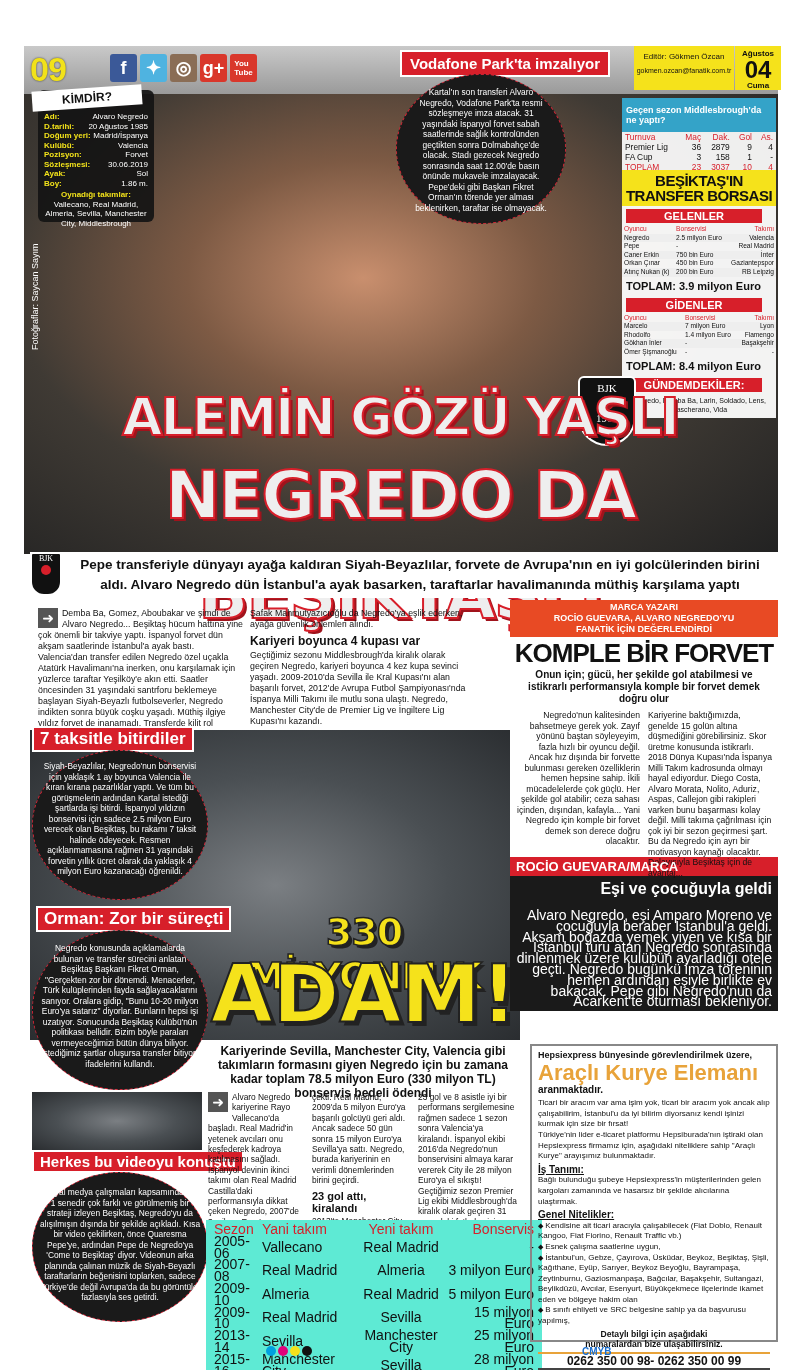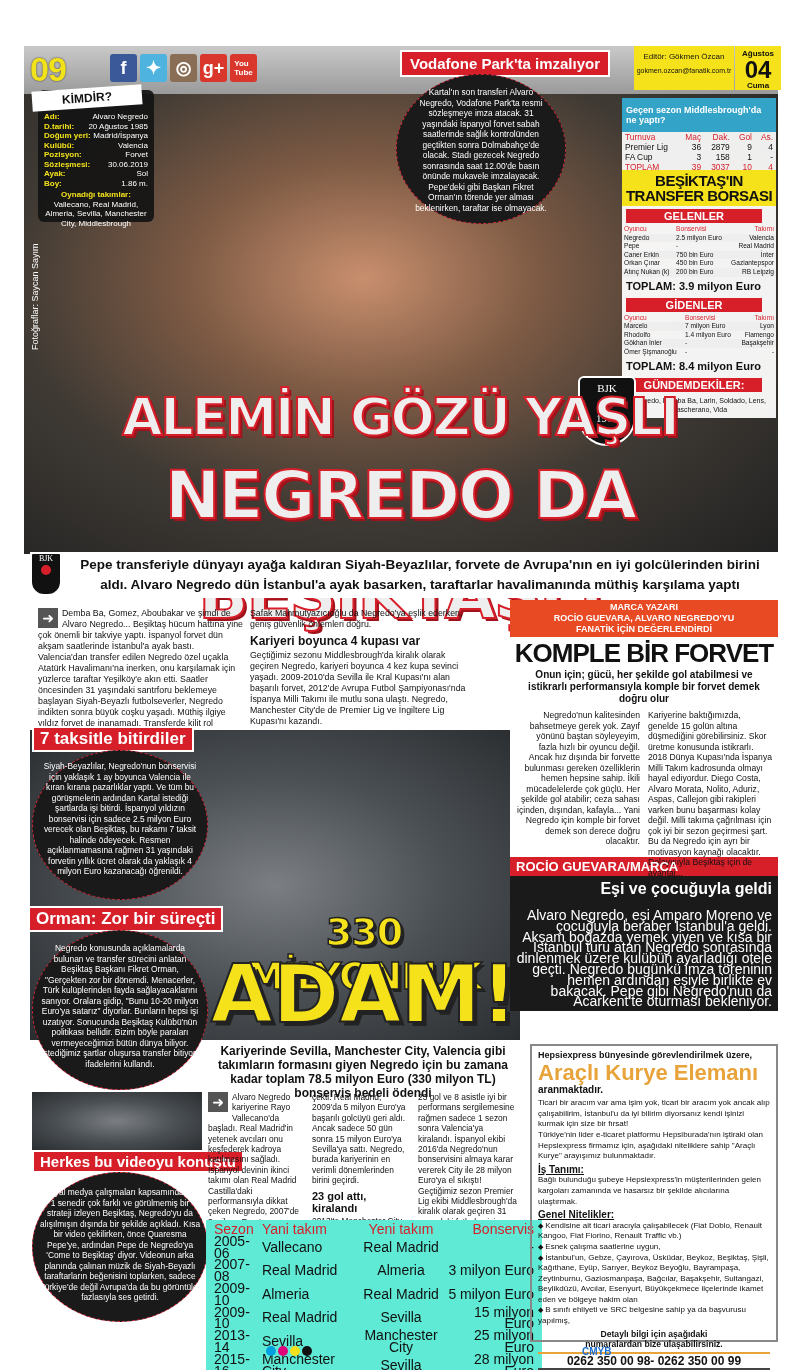--- a/index.html
+++ b/index.html
@@ -165,21 +165,21 @@
         </tr>
     <tr>
           <td>FA Cup</td>
           <td>3</td>
           <td>158</td>
           <td>1</td>
           <td>-</td>
         </tr>
     <tr class="tot">
           <td>TOPLAM</td>
-          <td>39</td>
+          <td>23</td>
           <td>3037</td>
           <td>10</td>
           <td>4</td>
         </tr>
   </tbody>
     </table>
 </div>
 
 <div class="borsa">
   <div class="title"><span>BEŞİKTAŞ'IN</span><br><span>TRANSFER BORSASI</span></div>
@@ -261,29 +261,29 @@
 <div class="headline" style="top:386px;font-size:52px;line-height:62px">ALEMİN GÖZÜ YAŞLI</div>
 <div class="headline" style="top:446px;font-size:66px;line-height:100px">NEGREDO DA BEŞİKTAŞLI</div>
 
 <div class="deck">Pepe transferiyle dünyayı ayağa kaldıran Siyah-Beyazlılar, forvete de Avrupa'nın en iyi golcülerinden birini aldı. Alvaro Negredo dün İstanbul'a ayak basarken, taraftarlar havalimanında müthiş karşılama yaptı</div>
 <div class="crest" style="left:30px;top:552px;width:32px;height:44px;font-size:8px;border-radius:3px 3px 14px 14px"><span>BJK</span><span class="moon" style="width:10px;height:10px"></span></div>
 
 <div class="txt" style="left:38px;top:608px;width:206px">
   <span class="arrow">➜</span><span>Demba Ba, Gomez, Aboubakar ve şimdi de Alvaro Negredo... Beşiktaş hücum hattına yine çok önemli bir takviye yaptı. İspanyol forvet dün akşam saatlerinde İstanbul'a ayak bastı. Valencia'dan transfer edilen Negredo özel uçakla Atatürk Havalimanı'na inerken, onu karşılamak için yüzlerce taraftar Yeşilköy'e akın etti. Saatler öncesinden 31 yaşındaki santrforu beklemeye başlayan Siyah-Beyazlı futbolseverler, Negredo indikten sonra büyük coşku yaşadı. Müthiş ilgiye yıldız forvet de inanamadı. Transferde kilit rol oynayan yöneticiler Umut Güner ve</span>
 </div>
 <div class="txt" style="left:250px;top:608px;width:220px">
-  <div>Şafak Mahmutyazıcıoğlu da Negredo'ya eşlik ederken, geniş güvenlik önlemleri doğru.</div>
+  <div>Şafak Mahmutyazıcıoğlu da Negredo'ya eşlik ederken, ayağa güvenlik önlemleri alındı.</div>
   <div class="sub">Kariyeri boyunca 4 kupası var</div>
   <div>Geçtiğimiz sezonu Middlesbrough'da kiralık olarak geçiren Negredo, kariyeri boyunca 4 kez kupa sevinci yaşadı. 2009-2010'da Sevilla ile Kral Kupası'nı alan başarılı forvet, 2012'de Avrupa Futbol Şampiyonası'nda İspanya Milli Takımı ile mutlu sona ulaştı. Negredo, Manchester City'de de Premier Lig ve İngiltere Lig Kupası'nı kazandı.</div>
 </div>
 
 <div class="crowd" style="left:30px;top:730px;width:490px;height:310px"></div>
 <div class="redlbl" style="left:32px;top:726px">7 taksitle bitirdiler</div>
 <div class="bubble" style="left:32px;top:750px;width:176px;height:150px;padding:10px 10px">Siyah-Beyazlılar, Negredo'nun bonservisi için yaklaşık 1 ay boyunca Valencia ile kıran kırana pazarlıklar yaptı. Ve tüm bu görüşmelerin ardından Kartal istediği şartlarda işi bitirdi. İspanyol yıldızın bonservisi için sadece 2.5 milyon Euro verecek olan Beşiktaş, bu rakamı 7 taksit halinde ödeyecek. Resmen açıklanmamasına rağmen 31 yaşındaki forvetin yıllık ücret olarak da yaklaşık 4 milyon Euro kazanacağı öğrenildi.</div>
-<div class="redlbl" style="left:28px;top:906px">Orman: Zor bir süreçti</div>
+<div class="redlbl" style="left:36px;top:906px">Orman: Zor bir süreçti</div>
 <div class="bubble" style="left:32px;top:930px;width:176px;height:160px;padding:12px 8px">Negredo konusunda açıklamalarda bulunan ve transfer sürecini anlatan Beşiktaş Başkanı Fikret Orman, "Gerçekten zor bir dönemdi. Menacerler, Türk kulüplerinden fayda sağlayacaklarını sanıyor. Oralara gidip, "Bunu 10-20 milyon Euro'ya satarız" diyorlar. Bunların hepsi işi uzatıyor. Sonucunda Beşiktaş Kulübü'nün politikası bellidir. Bizim böyle paraları vermeyeceğimizi bütün dünya biliyor. İstediğimiz şartlar oluşursa transfer bitiyor" ifadelerini kullandı.</div>
 
 <div class="crowd" style="left:32px;top:1092px;width:170px;height:58px"></div>
 <div class="redlbl" style="left:32px;top:1150px;font-size:15px">Herkes bu videoyu konuştu</div>
 <div class="bubble" style="left:32px;top:1172px;width:176px;height:150px;padding:14px 6px">Sosyal medya çalışmaları kapsamında son 1 senedir çok farklı ve görülmemiş bir strateji izleyen Beşiktaş, Negredo'yu da alışılmışın dışında bir şekilde açıkladı. Kısa bir video çekilirken, önce Quaresma Pepe'ye, ardından Pepe de Negredo'ya 'Come to Beşiktaş' diyor. Videonun arka planında çalınan müzik de Siyah-Beyazlı taraftarların beğenisini toplarken, sadece Türkiye'de değil Avrupa'da da bu görüntüler fazlasıyla ses getirdi.</div>
 
 <div class="abs" style="left:204px;top:910px;width:320px;text-align:center;font:bold 38px 'DejaVu Sans',sans-serif;color:#f5e21b;-webkit-text-stroke:1.5px #222;text-shadow:3px 3px 0 #222;letter-spacing:-1px">330 MİLYONLUK</div>
 <div class="abs" style="left:204px;top:948px;width:320px;text-align:center;font:bold 80px 'DejaVu Sans',sans-serif;color:#f5e21b;-webkit-text-stroke:2px #222;text-shadow:4px 4px 0 #222">ADAM!</div>
 <div class="abs" style="left:206px;top:1044px;width:314px;text-align:center;font:bold 12px 'Liberation Sans',sans-serif;line-height:14px">Kariyerinde Sevilla, Manchester City, Valencia gibi takımların formasını giyen Negredo için bu zamana kadar toplam 78.5 milyon Euro (330 milyon TL) bonservis bedeli ödendi</div>
 

